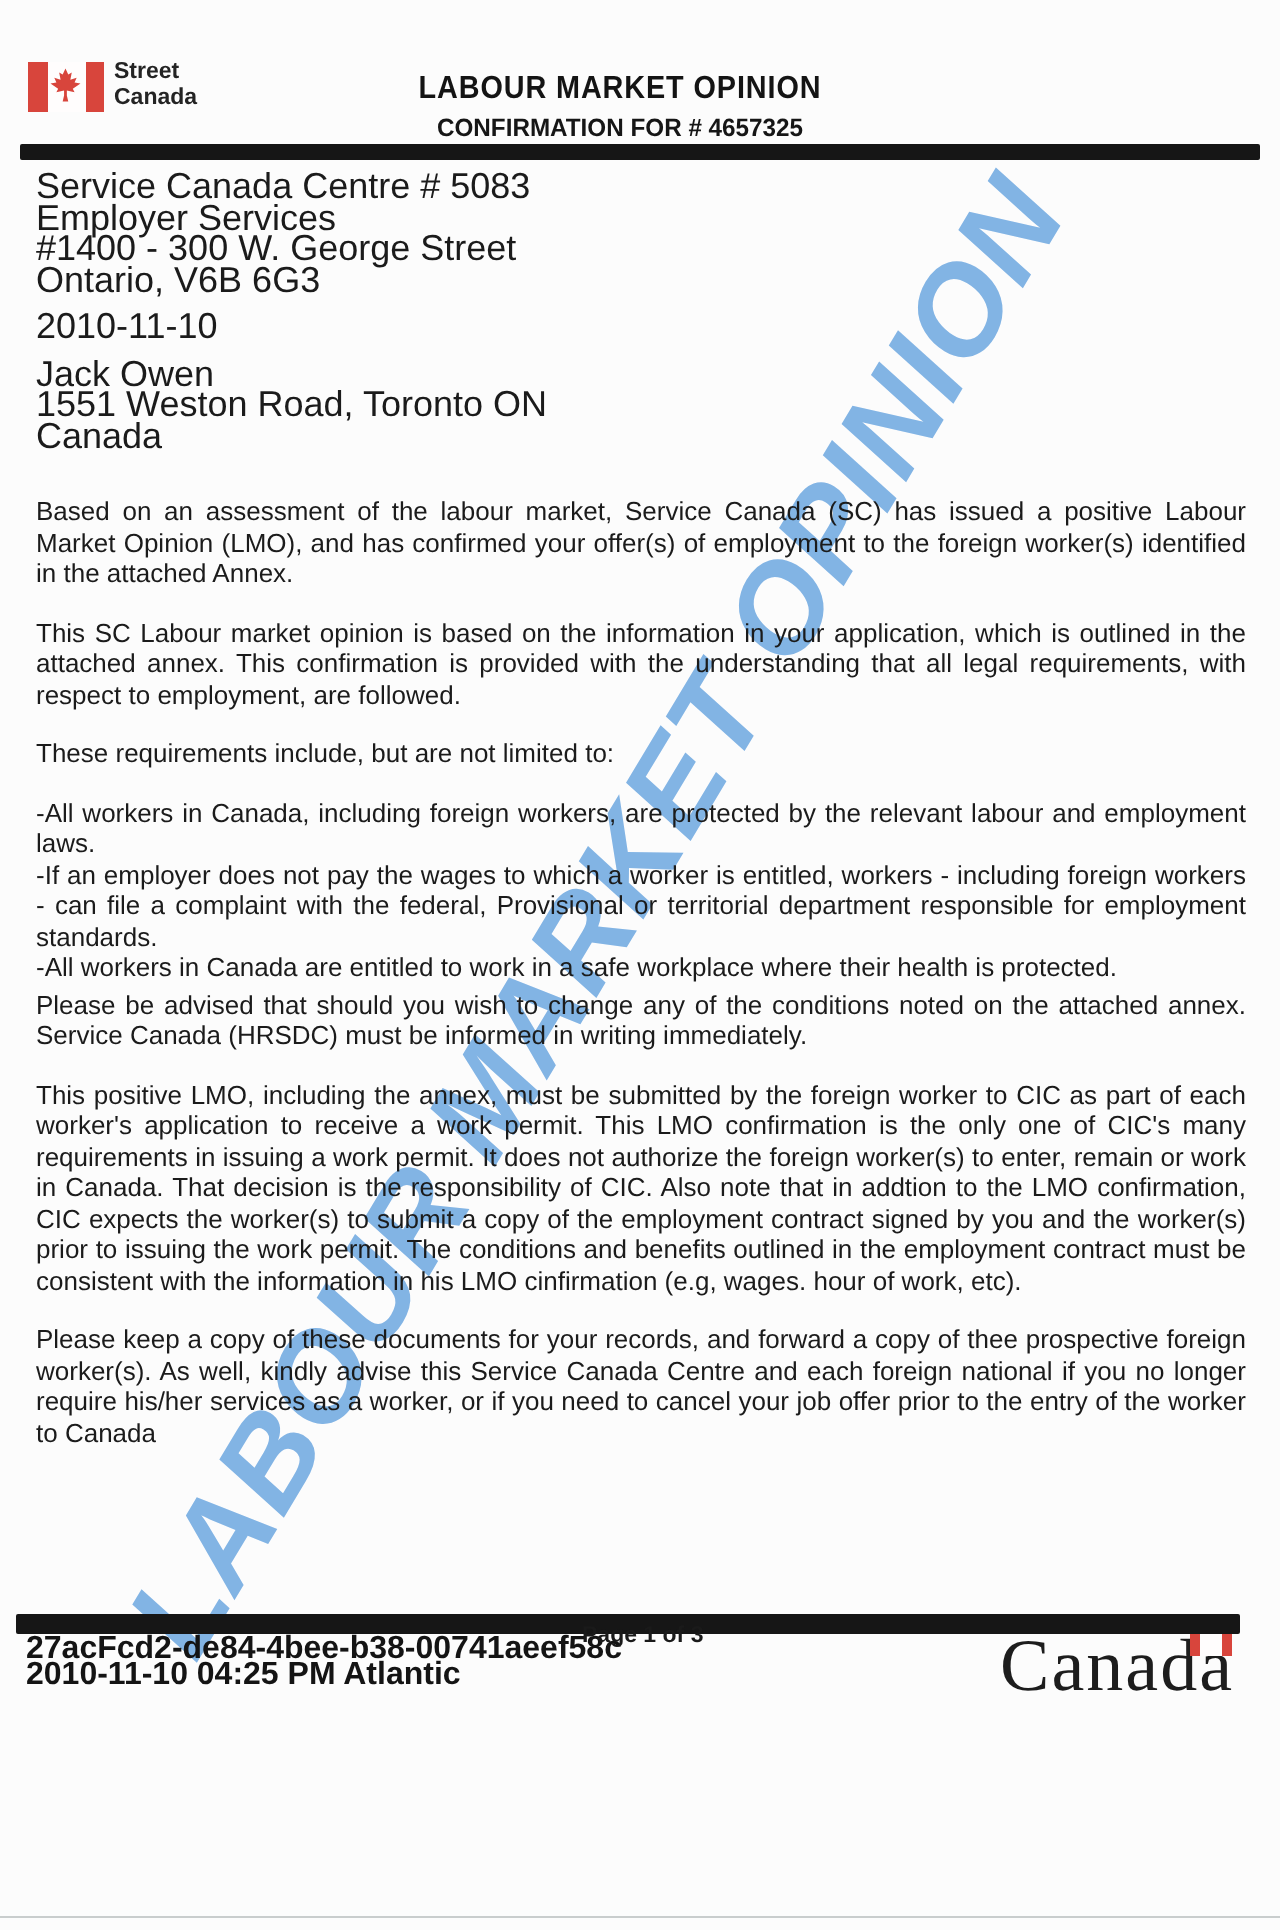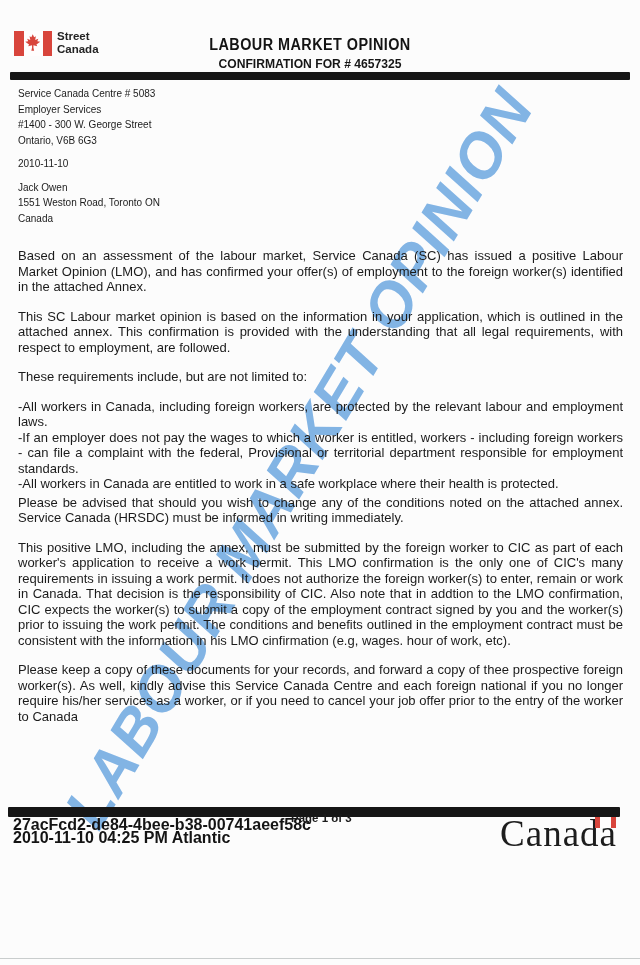--- a/index.html
+++ b/index.html
@@ -32,21 +32,21 @@
   .doc-title{
     font-size:16px;font-weight:bold;letter-spacing:.5px;color:#141414;
     transform:scaleX(.9);transform-origin:center;
   }
   .doc-subtitle{
     font-size:12.5px;font-weight:bold;margin-top:3px;color:#161616;
     transform:scaleX(.97);transform-origin:center;
   }
   .header-bar{position:absolute;left:10px;top:72px;width:620px;height:8px;background:#161616;border-radius:1px;}
   
-  .address{position:absolute;left:18px;top:86px;font-size:10px;line-height:15.5px;}
+  .address{position:absolute;left:18px;top:86px;font-size:18px;line-height:15.5px;}
   .date-line{margin:8px 0;}
   
   .body-text{
     position:absolute;left:18px;top:248px;width:605px;
     font-size:13px;line-height:15.5px;text-align:justify;
   }
   .body-text p{margin:0 0 14px 0;}
   .req-block{margin:0 0 3px 0;}
   .req-block p{margin:0;}
   

